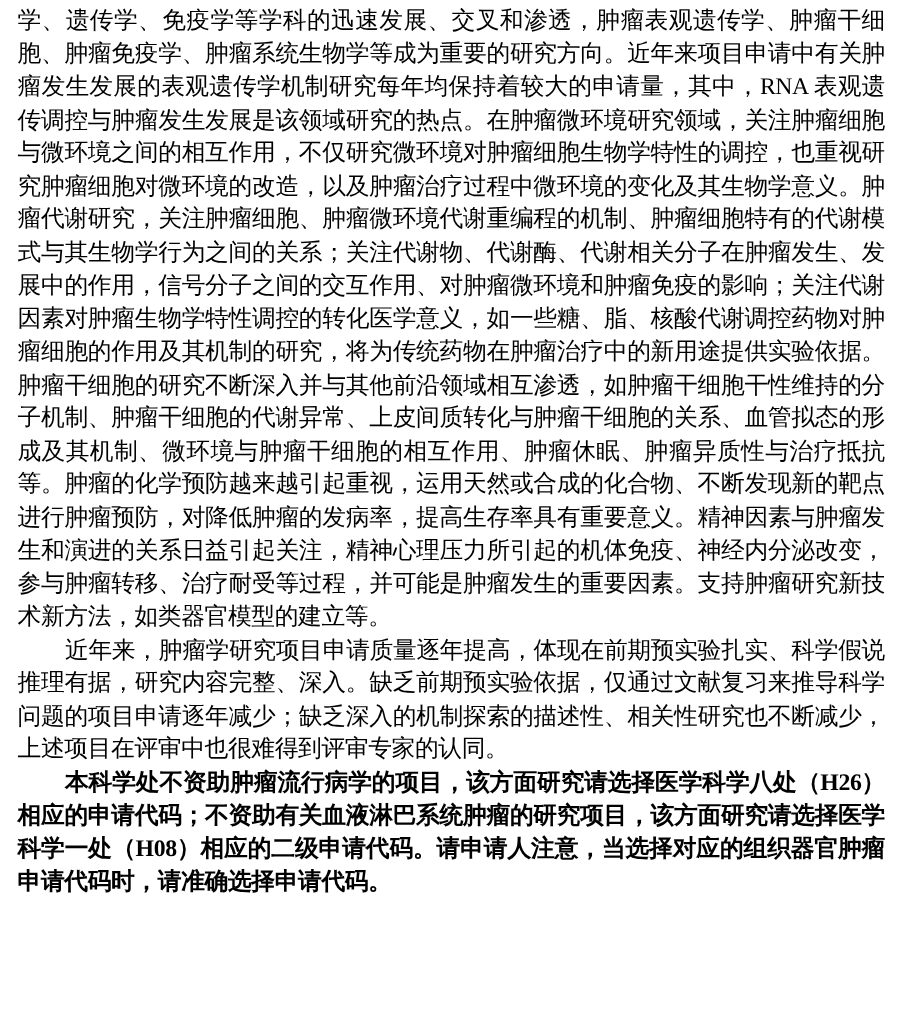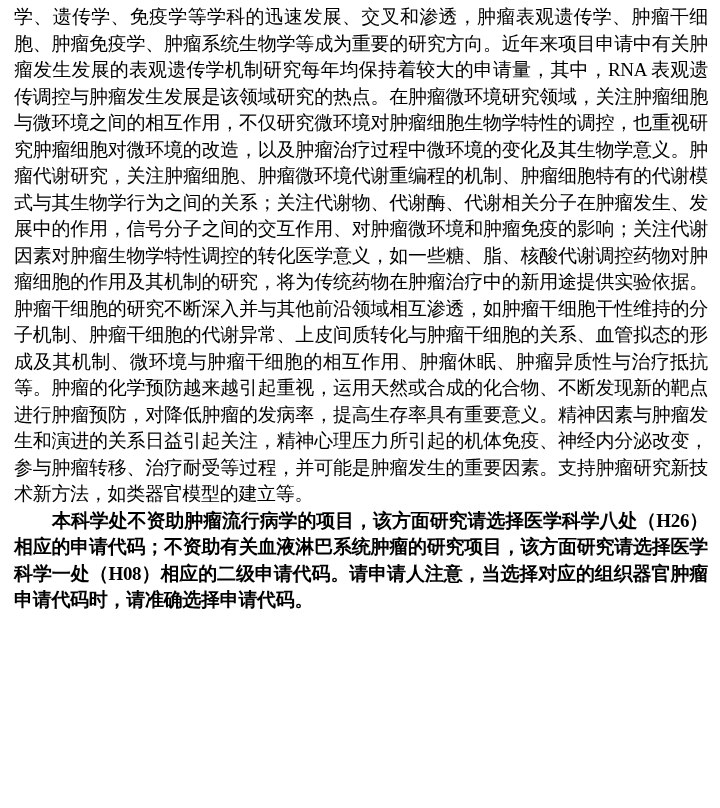--- a/index.html
+++ b/index.html
@@ -29,14 +29,15 @@
   }
   .page p.bold {
     font-weight: 700;
   }
 </style>
 </head>
 <body>
 
 <div class="page">
   <p class="body-text">学、遗传学、免疫学等学科的迅速发展、交叉和渗透，肿瘤表观遗传学、肿瘤干细胞、肿瘤免疫学、肿瘤系统生物学等成为重要的研究方向。近年来项目申请中有关肿瘤发生发展的表观遗传学机制研究每年均保持着较大的申请量，其中，RNA 表观遗传调控与肿瘤发生发展是该领域研究的热点。在肿瘤微环境研究领域，关注肿瘤细胞与微环境之间的相互作用，不仅研究微环境对肿瘤细胞生物学特性的调控，也重视研究肿瘤细胞对微环境的改造，以及肿瘤治疗过程中微环境的变化及其生物学意义。肿瘤代谢研究，关注肿瘤细胞、肿瘤微环境代谢重编程的机制、肿瘤细胞特有的代谢模式与其生物学行为之间的关系；关注代谢物、代谢酶、代谢相关分子在肿瘤发生、发展中的作用，信号分子之间的交互作用、对肿瘤微环境和肿瘤免疫的影响；关注代谢因素对肿瘤生物学特性调控的转化医学意义，如一些糖、脂、核酸代谢调控药物对肿瘤细胞的作用及其机制的研究，将为传统药物在肿瘤治疗中的新用途提供实验依据。肿瘤干细胞的研究不断深入并与其他前沿领域相互渗透，如肿瘤干细胞干性维持的分子机制、肿瘤干细胞的代谢异常、上皮间质转化与肿瘤干细胞的关系、血管拟态的形成及其机制、微环境与肿瘤干细胞的相互作用、肿瘤休眠、肿瘤异质性与治疗抵抗等。肿瘤的化学预防越来越引起重视，运用天然或合成的化合物、不断发现新的靶点进行肿瘤预防，对降低肿瘤的发病率，提高生存率具有重要意义。精神因素与肿瘤发生和演进的关系日益引起关注，精神心理压力所引起的机体免疫、神经内分泌改变，参与肿瘤转移、治疗耐受等过程，并可能是肿瘤发生的重要因素。支持肿瘤研究新技术新方法，如类器官模型的建立等。</p>
+  <p class="body-text indent">近年来，肿瘤学研究项目申请质量逐年提高，体现在前期预实验扎实、科学假说推理有据，研究内容完整、深入。缺乏前期预实验依据，仅通过文献复习来推导科学问题的项目申请逐年减少；缺乏深入的机制探索的描述性、相关性研究也不断减少，上述项目在评审中也很难得到评审专家的认同。</p>
   <p class="body-text indent bold">本科学处不资助肿瘤流行病学的项目，该方面研究请选择医学科学八处（H26）相应的申请代码；不资助有关血液淋巴系统肿瘤的研究项目，该方面研究请选择医学科学一处（H08）相应的二级申请代码。请申请人注意，当选择对应的组织器官肿瘤申请代码时，请准确选择申请代码。</p>
 </div>
 
 </body></html>

